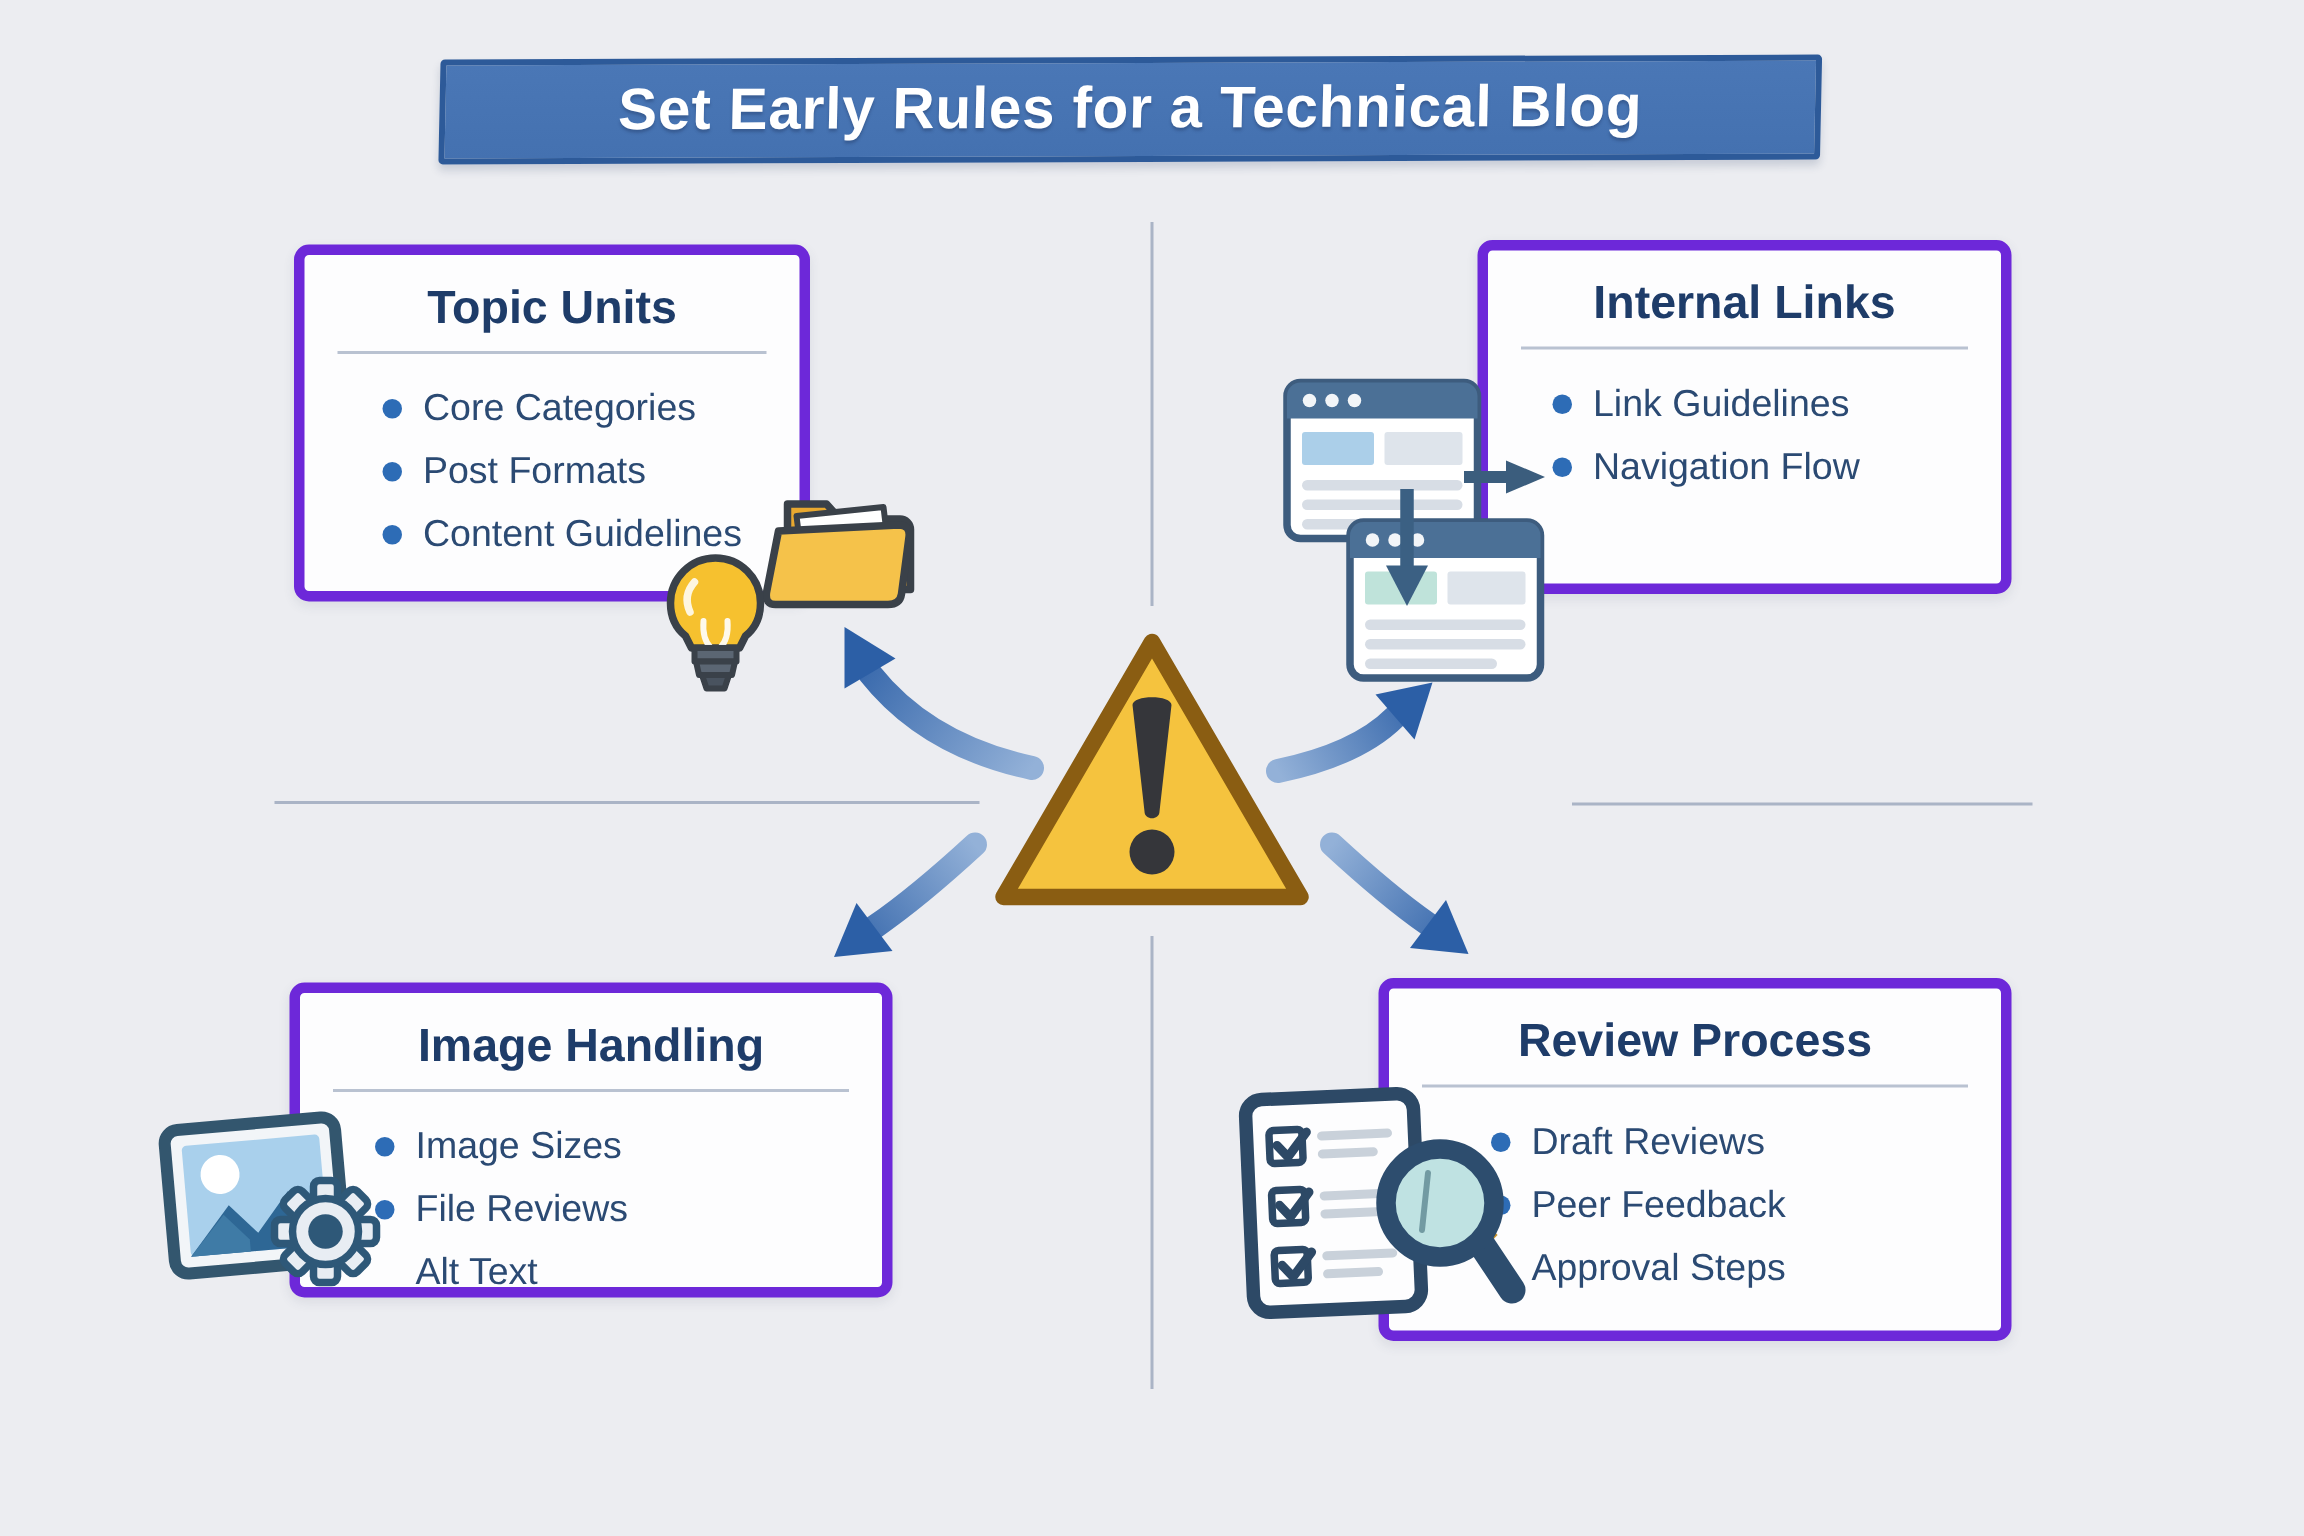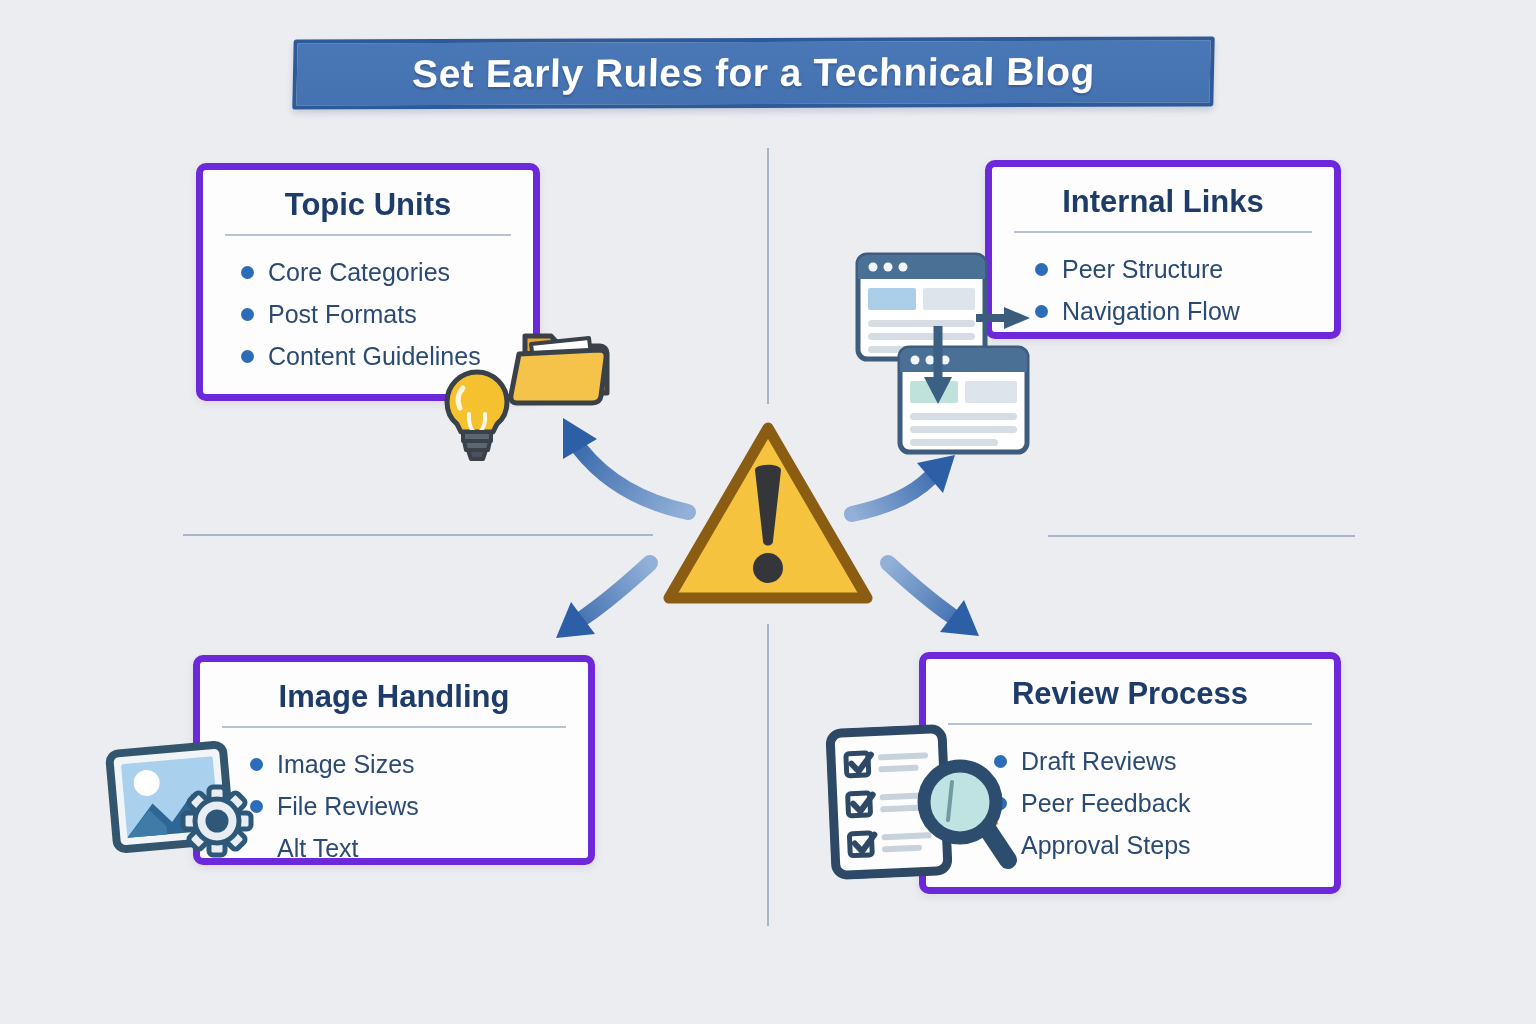--- a/index.html
+++ b/index.html
@@ -34,24 +34,24 @@
     z-index:2;
   }
   .card-title { text-align:center; margin-top:17px; font-size:31px; font-weight:bold; color:#1e3c69; }
   .card-rule { border:none; border-top:2px solid #b9c2d1; margin:11px 22px 0 22px; }
   .card-list { list-style:none; margin-top:15px; }
   .item { display:flex; align-items:center; height:42px; font-size:25px; color:#2b4a73; }
   .dot { width:13px; height:13px; border-radius:50%; background:#2d6cb6; margin-right:14px; flex:none; }
   .item[data-bullet="false"] .dot { visibility:hidden; }
 
   #card-topic    { left:196px; top:163px; width:344px; height:238px; }
-  #card-links    { left:985px; top:160px; width:356px; height:179px; }
+  #card-links    { left:985px; top:160px; width:356px; height:236px; }
   #card-images   { left:193px; top:655px; width:402px; height:210px; }
   #card-review   { left:919px; top:652px; width:422px; height:242px; }
-  #card-topic  .card-list { padding-left:38px; }
+  #card-topic  .card-list { padding-left:52px; }
   #card-links  .card-list { padding-left:43px; }
   #card-images .card-list { padding-left:50px; }
   #card-review .card-list { padding-left:68px; }
 
   .icon { position:absolute; }
   svg { display:block; }
 </style>
 </head>
 <body>
 
@@ -84,21 +84,21 @@
         </li>
     </ul>
   </div>
 
   <div class="card" id="card-links">
     <div class="card-title">Internal Links</div>
     <hr class="card-rule">
     <ul class="card-list">
       <li class="item" data-bullet="true">
           <span class="dot"></span>
-          <span>Peer Structure</span>
+          <span>Link Guidelines</span>
         </li>
       <li class="item" data-bullet="true">
           <span class="dot"></span>
           <span>Navigation Flow</span>
         </li>
     </ul>
   </div>
 
   <div class="card" id="card-images">
     <div class="card-title">Image Handling</div>

